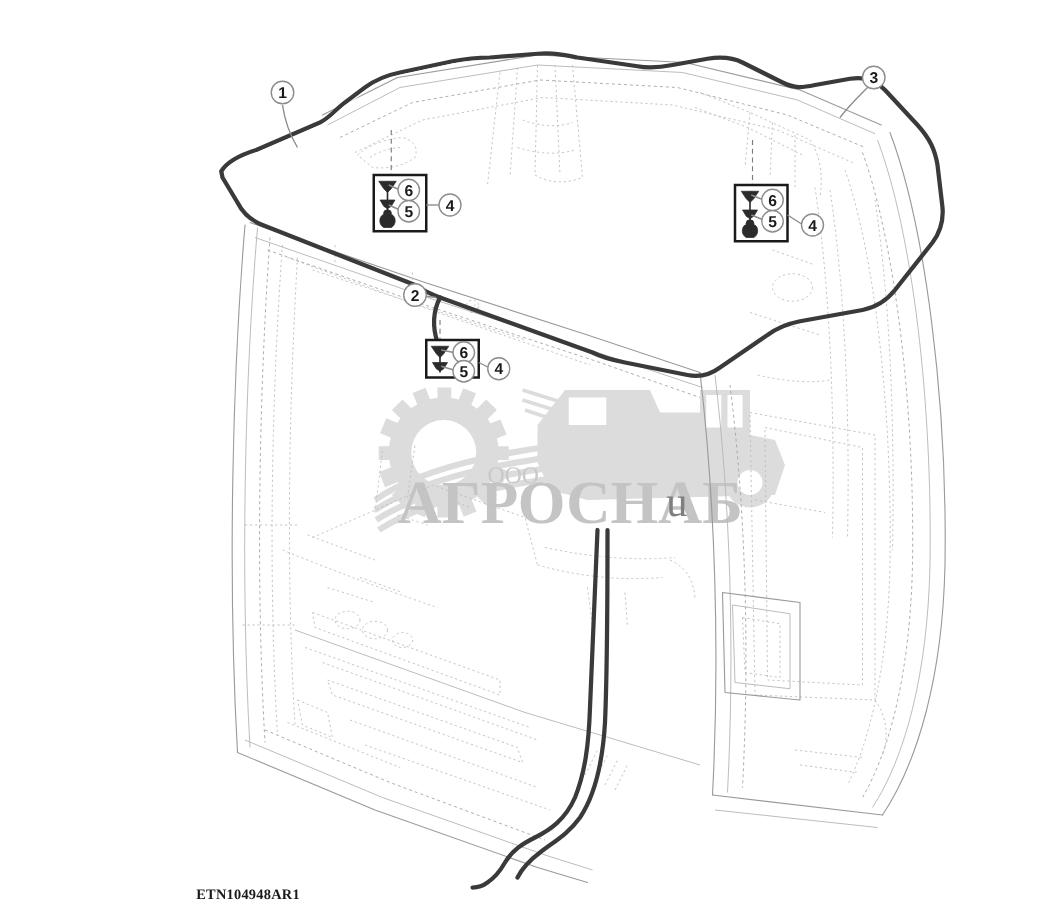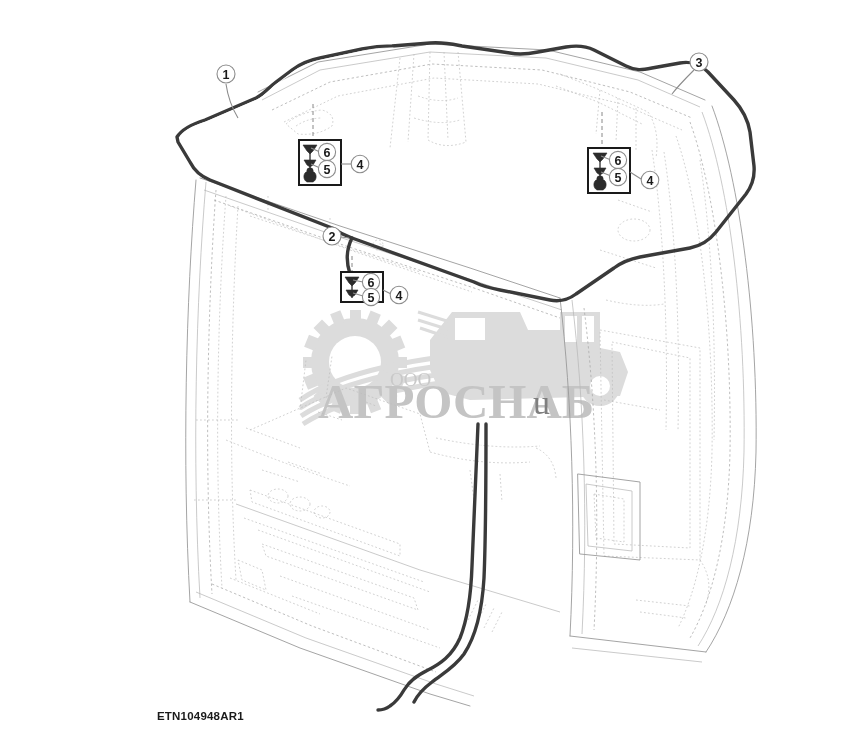--- a/index.html
+++ b/index.html
@@ -100,21 +100,21 @@
   .dim-line {
     stroke: #7a7a7a;
     stroke-width: 0.9;
     stroke-dasharray: 4 3;
     fill: none;
   }
   #partnum {
     position: absolute;
     left: 157px;
     top: 710px;
-    font-family: Liberation Sans, sans-serif;
+    font-family: Liberation Serif, serif;
     font-size: 11.5px;
     font-weight: bold;
     color: #1a1a1a;
     letter-spacing: 0.2px;
     white-space: nowrap;
   }
   #wm-u {
     position: absolute;
     left: 533px;
     top: 386px;

